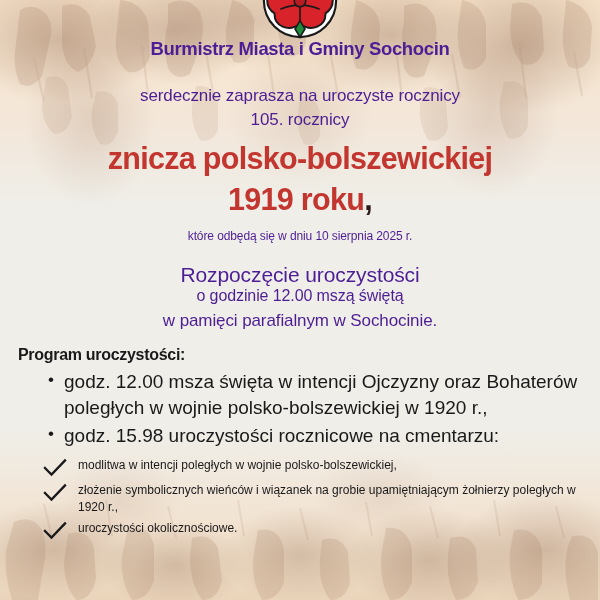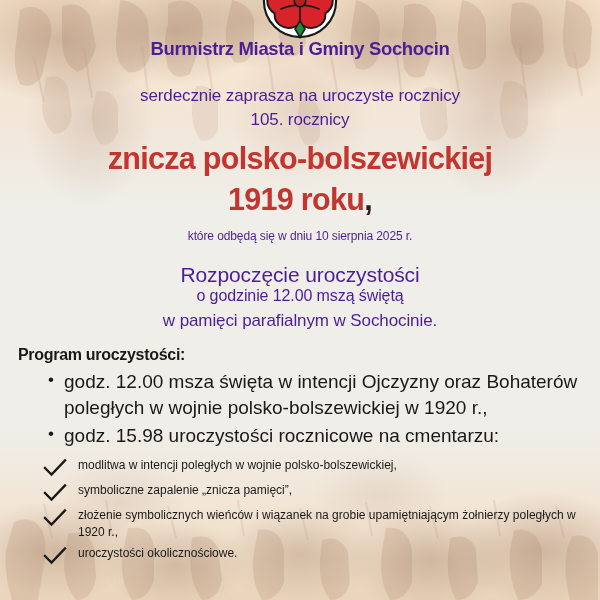--- a/index.html
+++ b/index.html
@@ -290,26 +290,20 @@
       <li>
         <svg class="tick" viewBox="0 0 26 20">
           <path d="M3 10 L9.5 16.5 L23 2.5" fill="none" stroke="#19191a" stroke-width="2.3" stroke-linecap="square" stroke-linejoin="miter"></path>
         </svg>
         <span>modlitwa w intencji poległych w wojnie polsko-bolszewickiej,</span>
       </li>
       <li>
         <svg class="tick" viewBox="0 0 26 20">
           <path d="M3 10 L9.5 16.5 L23 2.5" fill="none" stroke="#19191a" stroke-width="2.3" stroke-linecap="square" stroke-linejoin="miter"></path>
         </svg>
-        <span>symboliczne zapalenie „znicza pamięci”,</span>
-      </li>
-      <li>
-        <svg class="tick" viewBox="0 0 26 20">
-          <path d="M3 10 L9.5 16.5 L23 2.5" fill="none" stroke="#19191a" stroke-width="2.3" stroke-linecap="square" stroke-linejoin="miter"></path>
-        </svg>
         <span>złożenie symbolicznych wieńców i wiązanek na grobie upamiętniającym żołnierzy poległych w 1920 r.,</span>
       </li>
       <li>
         <svg class="tick" viewBox="0 0 26 20">
           <path d="M3 10 L9.5 16.5 L23 2.5" fill="none" stroke="#19191a" stroke-width="2.3" stroke-linecap="square" stroke-linejoin="miter"></path>
         </svg>
         <span>uroczystości okolicznościowe.</span>
       </li>
     </ul>
   </div>

